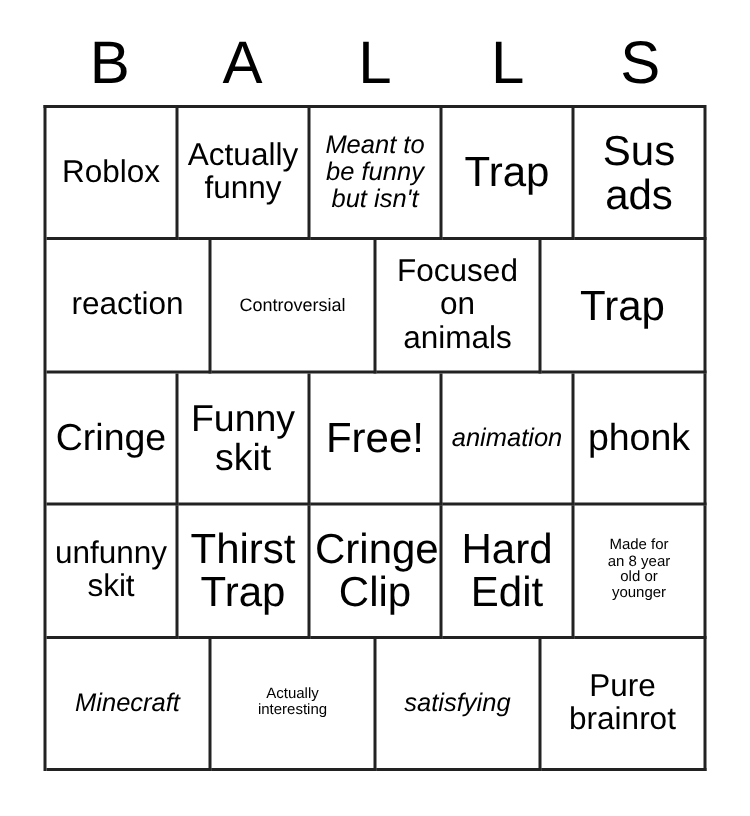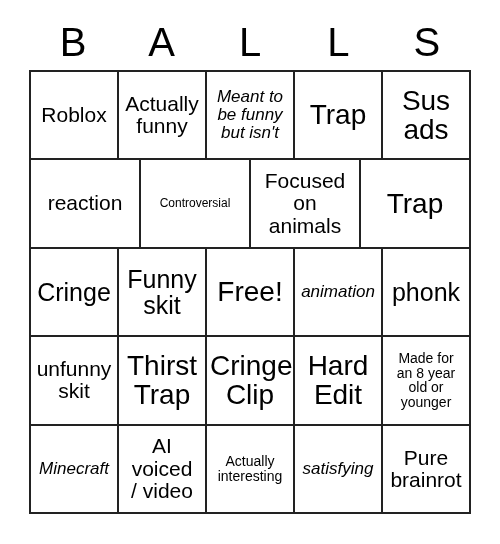--- a/index.html
+++ b/index.html
@@ -73,21 +73,21 @@
     display: block;
     width: 100%;
     line-height: 1.06;
     white-space: pre-line;
   }
   
   .fs-xl .cell-text { font-size: 28px; }
   .fs-lg .cell-text { font-size: 25px; }
   .fs-md .cell-text { font-size: 21px; }
   .fs-sm .cell-text { font-size: 17px; font-style: italic; }
-  .fs-xs .cell-text { font-size: 14px; }
+  .fs-xs .cell-text { font-size: 10px; }
   .fs-xxs .cell-text { font-size: 12px; }
 </style>
 </head>
 <body>
 
 <div id="card">
 
   <div id="header-row">
       <div class="header-letter">B</div>
       <div class="header-letter">A</div>
@@ -173,25 +173,20 @@
           <span class="cell-text">Made for
 an 8 year
 old or
 younger</span>
         </div>
       </div>
       <div class="grid-row">
         <div class="cell fs-sm">
           <span class="cell-text">Minecraft</span>
         </div>
-        <div class="cell fs-md">
-          <span class="cell-text">AI
-voiced
-/ video</span>
-        </div>
         <div class="cell fs-xs">
           <span class="cell-text">Actually
 interesting</span>
         </div>
         <div class="cell fs-sm">
           <span class="cell-text">satisfying</span>
         </div>
         <div class="cell fs-md">
           <span class="cell-text">Pure
 brainrot</span>

